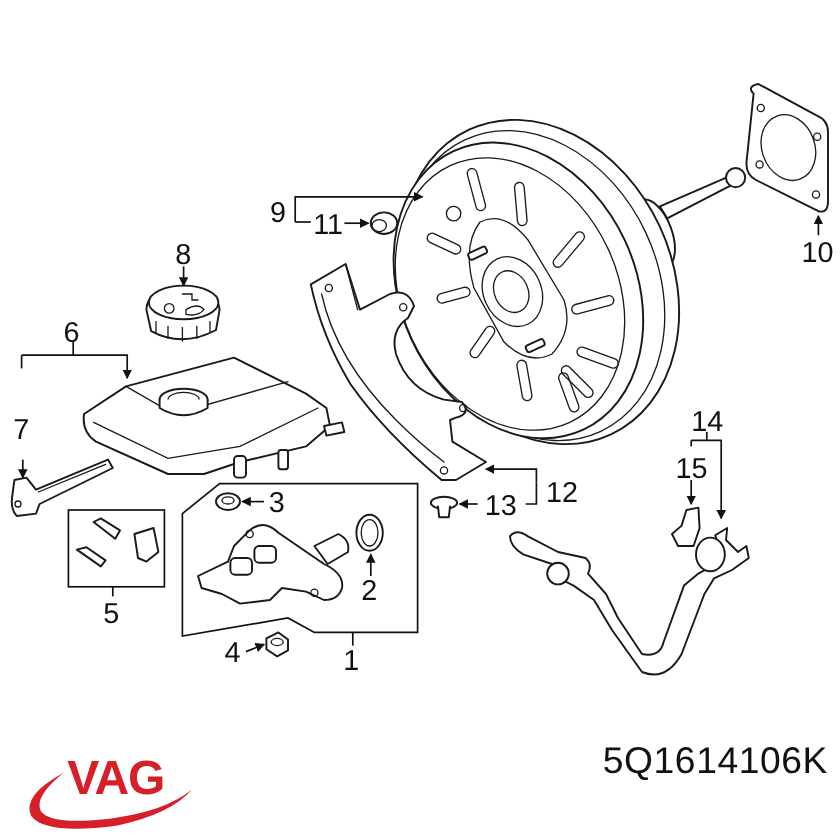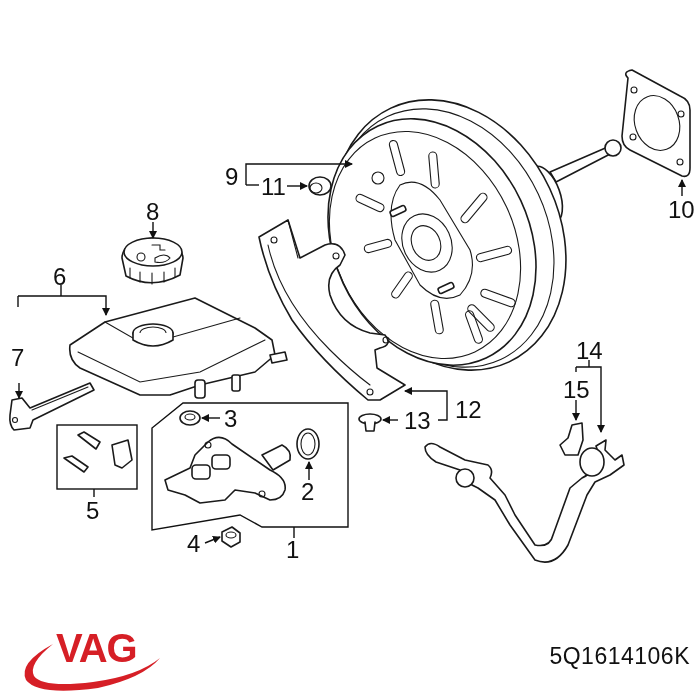--- a/index.html
+++ b/index.html
@@ -4,21 +4,21 @@
 <style>
   html, body { margin: 0; padding: 0; background: #ffffff; }
   body { width: 700px; height: 700px; position: relative; overflow: hidden; font-family: "Liberation Sans", sans-serif; }
   #diagram { position: absolute; left: 0; top: 0; width: 700px; height: 700px; }
   .part { fill: #ffffff; stroke: #1a1a1a; stroke-width: 1.6; stroke-linejoin: round; stroke-linecap: round; }
   .thin { fill: none; stroke: #1a1a1a; stroke-width: 1.1; stroke-linecap: round; }
   .leader { fill: none; stroke: #111111; stroke-width: 1.4; }
   .callout { font-family: "Liberation Sans", sans-serif; font-size: 24px; fill: #111111; }
   .brand { position: absolute; left: 18px; top: 618px; width: 160px; height: 80px; }
   .brand-text { font-family: "Liberation Sans", sans-serif; font-weight: bold; font-size: 40px; fill: #d61f26; letter-spacing: -1px; }
-  .part-number { position: absolute; right: 10px; top: 643px; font-size: 23px; color: #111111; font-family: "Liberation Sans", sans-serif; letter-spacing: 0.5px; }
+  .part-number { position: absolute; right: 10px; top: 616px; font-size: 31px; color: #111111; font-family: "Liberation Sans", sans-serif; letter-spacing: 0.5px; }
 </style>
 </head>
 <body>
 
 <svg id="diagram" viewBox="0 0 700 700" xmlns="http://www.w3.org/2000/svg">
   <defs>
     <marker id="arr" markerWidth="8" markerHeight="8" refX="7" refY="4" orient="auto" markerUnits="userSpaceOnUse">
       <path d="M0,0 L8,4 L0,8 Z" fill="#111"></path>
     </marker>
   </defs>

